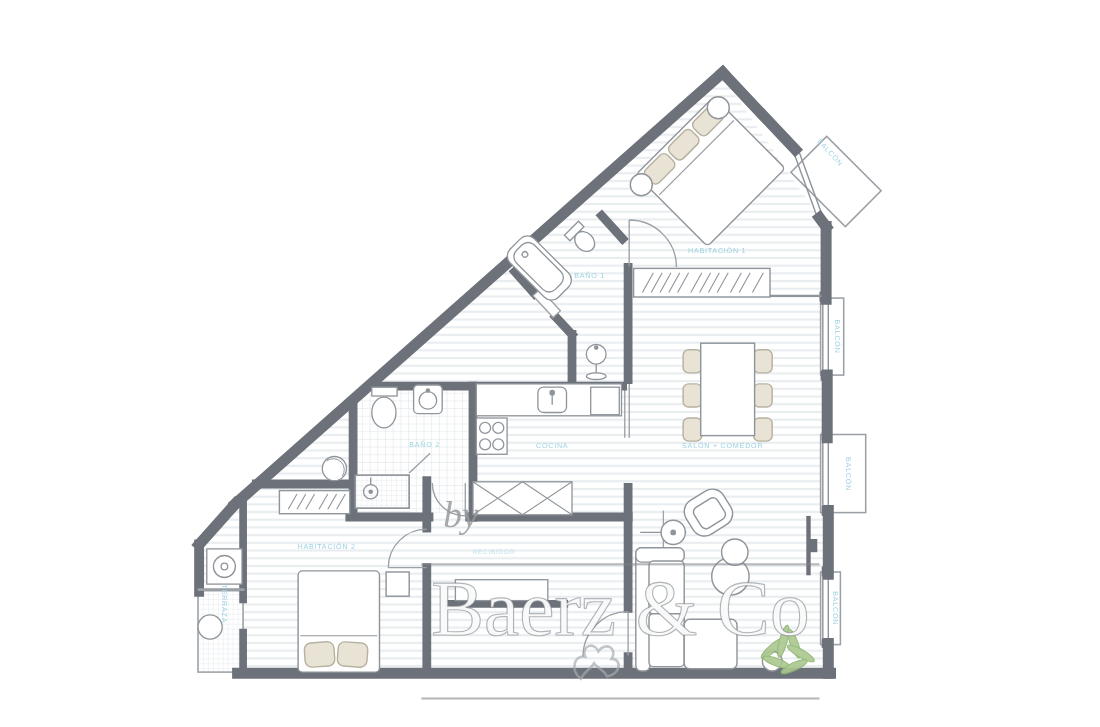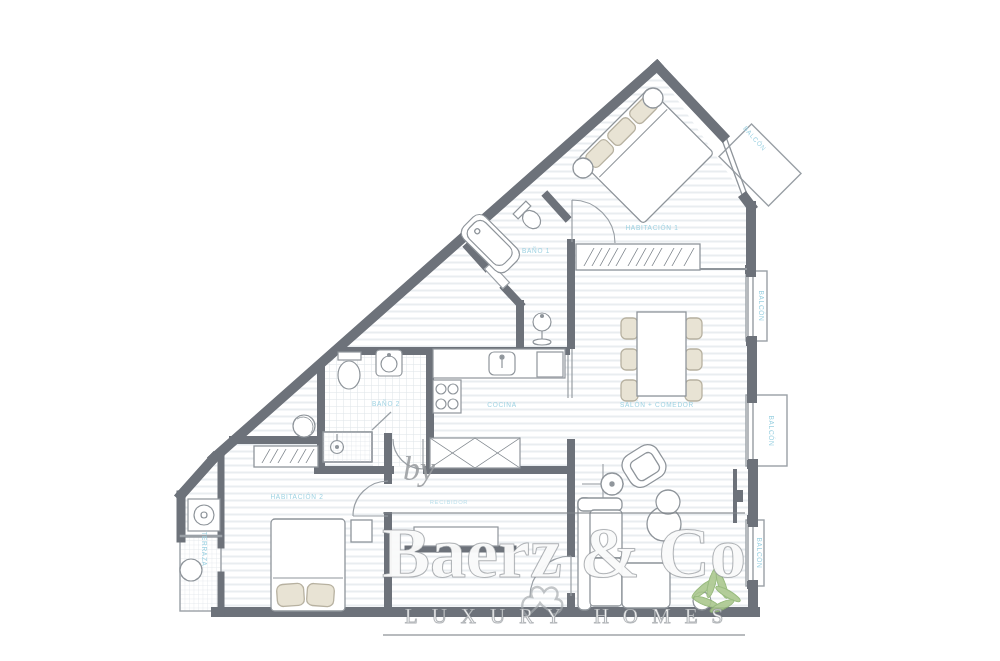--- a/index.html
+++ b/index.html
@@ -7,21 +7,21 @@
          font-family:"Liberation Sans",sans-serif;}
   #plan-svg{position:absolute;left:0;top:0;}
   .room-label{fill:#9ed2e2;font-family:"Liberation Sans",sans-serif;font-size:6.5px;
               letter-spacing:.7px;text-anchor:middle;}
   .room-label.small{font-size:5.8px;fill:#bfe1ec;}
   .wm{position:absolute;color:rgba(255,255,255,.93);font-family:"Liberation Serif",serif;
       text-shadow:0 0 1px rgba(110,115,120,.55);-webkit-text-stroke:1px rgba(120,126,132,.5);
       white-space:nowrap;pointer-events:none;}
   #wm-by{left:403px;top:450px;font-size:34px;font-style:italic;color:rgba(150,154,158,.85);
          -webkit-text-stroke:0;text-shadow:none;}
-  #wm-brand{left:381px;top:512px;width:366px;font-size:72px;text-align:center;font-weight:bold;}
+  #wm-brand{left:381px;top:512px;width:366px;font-size:72px;text-align:center;}
   #wm-tagline{left:383px;top:604px;width:362px;font-size:21px;letter-spacing:14px;
               text-align:center;text-indent:14px;}
   .wm-rule{position:absolute;height:2px;background:rgba(125,131,137,.55);}
   #wm-rule-top{left:383px;top:512px;width:362px;}
   #wm-rule-bottom{left:383px;top:634px;width:362px;}
   #wm-mark{position:absolute;left:514px;top:583px;opacity:.8;}
 </style>
 </head>
 <body>
 
@@ -287,16 +287,15 @@
   </g>
 </svg>
 
 <div class="wm" id="wm-by">by</div>
 <div class="wm-rule" id="wm-rule-top"></div>
 <div class="wm" id="wm-brand">Baerz &amp; Co</div>
 <svg id="wm-mark" width="52" height="38" viewBox="0 0 52 38">
   <path d="M14,34 C4,26 8,12 18,14 C14,4 26,0 30,9 C36,0 48,6 42,16 C52,16 50,30 38,32
            C34,24 30,26 26,20 C22,27 18,26 14,34 Z" fill="none" stroke="#a7abaf" stroke-width="2.4" opacity="0.85"></path>
 </svg>
-<div class="wm" id="wm-tagline">LUXURY HOMES</div>
 <div class="wm-rule" id="wm-rule-bottom"></div>
 
 </div>
 
 </body></html>

